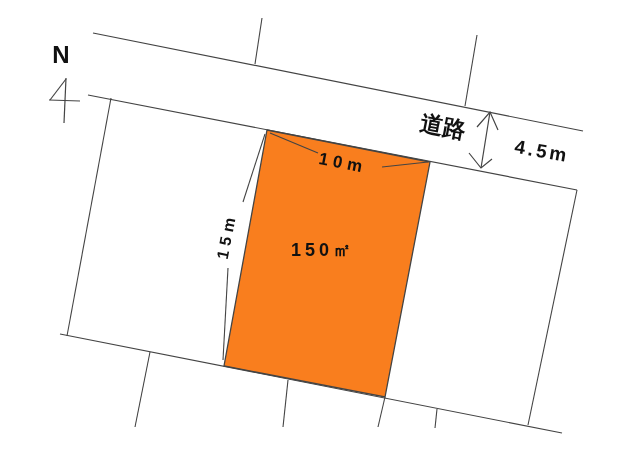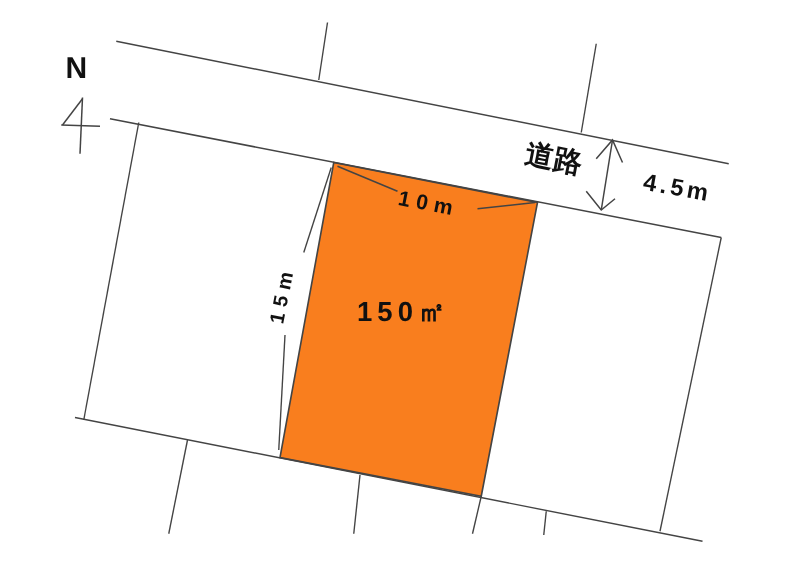--- a/index.html
+++ b/index.html
@@ -18,21 +18,21 @@
     font-weight:bold;
     white-space:nowrap;
     line-height:1;
     user-select:none;
   }
   .lbl-north{left:61px;top:55px;font-size:24px;letter-spacing:0;}
   .lbl-road{left:443px;top:127px;font-size:23px;transform:translate(-50%,-50%) rotate(11deg);}
   .lbl-road-width{left:542px;top:151px;font-size:19px;letter-spacing:3px;transform:translate(-50%,-50%) rotate(10deg);}
   .lbl-frontage{left:343px;top:163px;font-size:17px;letter-spacing:5px;transform:translate(-50%,-50%) rotate(11deg);}
   .lbl-depth{left:227px;top:236px;font-size:16px;letter-spacing:5px;transform:translate(-50%,-50%) rotate(-79deg);}
-  .lbl-area{left:323px;top:250px;font-size:22px;letter-spacing:4px;}
+  .lbl-area{left:323px;top:250px;font-size:18px;letter-spacing:4px;}
   svg line, svg polygon, svg polyline{vector-effect:non-scaling-stroke;}
 </style>
 </head>
 <body>
 
 <div id="stage">
 
   <svg id="plan-svg" width="640" height="453" viewBox="0 0 640 453">
 
     <polygon points="267,130 430,162 385,397 224,366" fill="var(--plot-fill,#f97e1e)" stroke="var(--line,#444)" stroke-width="1.3"></polygon>

